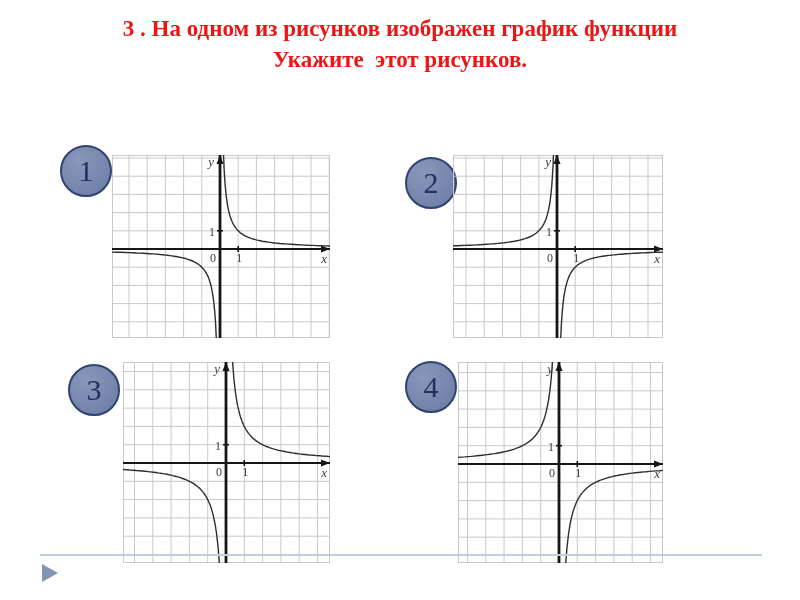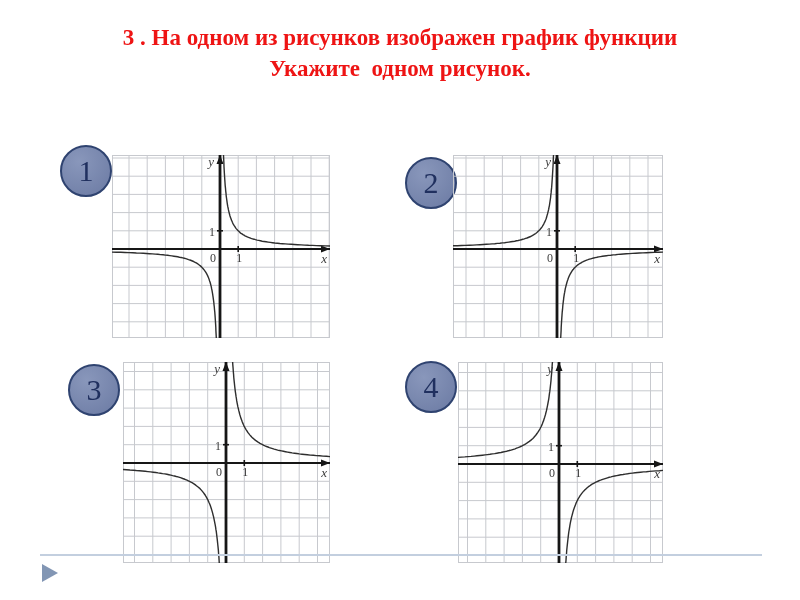--- a/index.html
+++ b/index.html
@@ -1,18 +1,18 @@
 <!DOCTYPE html>
 <html><head>
 <meta charset="utf-8">
 <style>
   html,body{margin:0;padding:0;background:#ffffff;}
   .slide{position:relative;width:800px;height:600px;background:#ffffff;overflow:hidden;
          font-family:"Liberation Serif", serif;}
-  .title{position:absolute;top:22px;left:0;right:0;text-align:center;
+  .title{position:absolute;top:13px;left:0;right:0;text-align:center;
          color:#ee1414;font-weight:bold;font-size:23px;line-height:31px;}
   .title div{white-space:pre-wrap;}
   .badge{position:absolute;width:52px;height:52px;border-radius:50%;
          background:radial-gradient(circle at 35% 30%, #8997bb, #6b7aa3);
          border:2px solid #2f4370;box-sizing:border-box;
          display:flex;align-items:center;justify-content:center;
          color:#20305f;font-size:30px;font-weight:normal;cursor:pointer;}
   svg.graph{position:absolute;display:block;}
   .divider{position:absolute;left:40px;top:554px;width:722px;height:2px;
            background:#c3cfdf;}
@@ -21,21 +21,21 @@
              border-top:9px solid transparent;
              border-bottom:9px solid transparent;cursor:pointer;}
 </style>
 </head>
 <body>
 
 <div class="slide">
 
   <div class="title">
     <div>3 . На одном из рисунков изображен график функции</div>
-    <div>Укажите  одном рисунок.</div>
+    <div>Укажите  этот рисунков.</div>
   </div>
 
   <div class="badge" style="left:60px;top:145px;">1</div>
   <svg class="graph" style="left:112px;top:155px;" width="218" height="183" viewBox="0 0 218 183">
       <line x1="17.000000000000004" y1="0" x2="17.000000000000004" y2="183" stroke="#c7c9ce" stroke-width="1"></line>
       <line x1="35.2" y1="0" x2="35.2" y2="183" stroke="#c7c9ce" stroke-width="1"></line>
       <line x1="53.400000000000006" y1="0" x2="53.400000000000006" y2="183" stroke="#c7c9ce" stroke-width="1"></line>
       <line x1="71.60000000000001" y1="0" x2="71.60000000000001" y2="183" stroke="#c7c9ce" stroke-width="1"></line>
       <line x1="89.80000000000001" y1="0" x2="89.80000000000001" y2="183" stroke="#c7c9ce" stroke-width="1"></line>
       <line x1="108.00000000000001" y1="0" x2="108.00000000000001" y2="183" stroke="#c7c9ce" stroke-width="1"></line>

